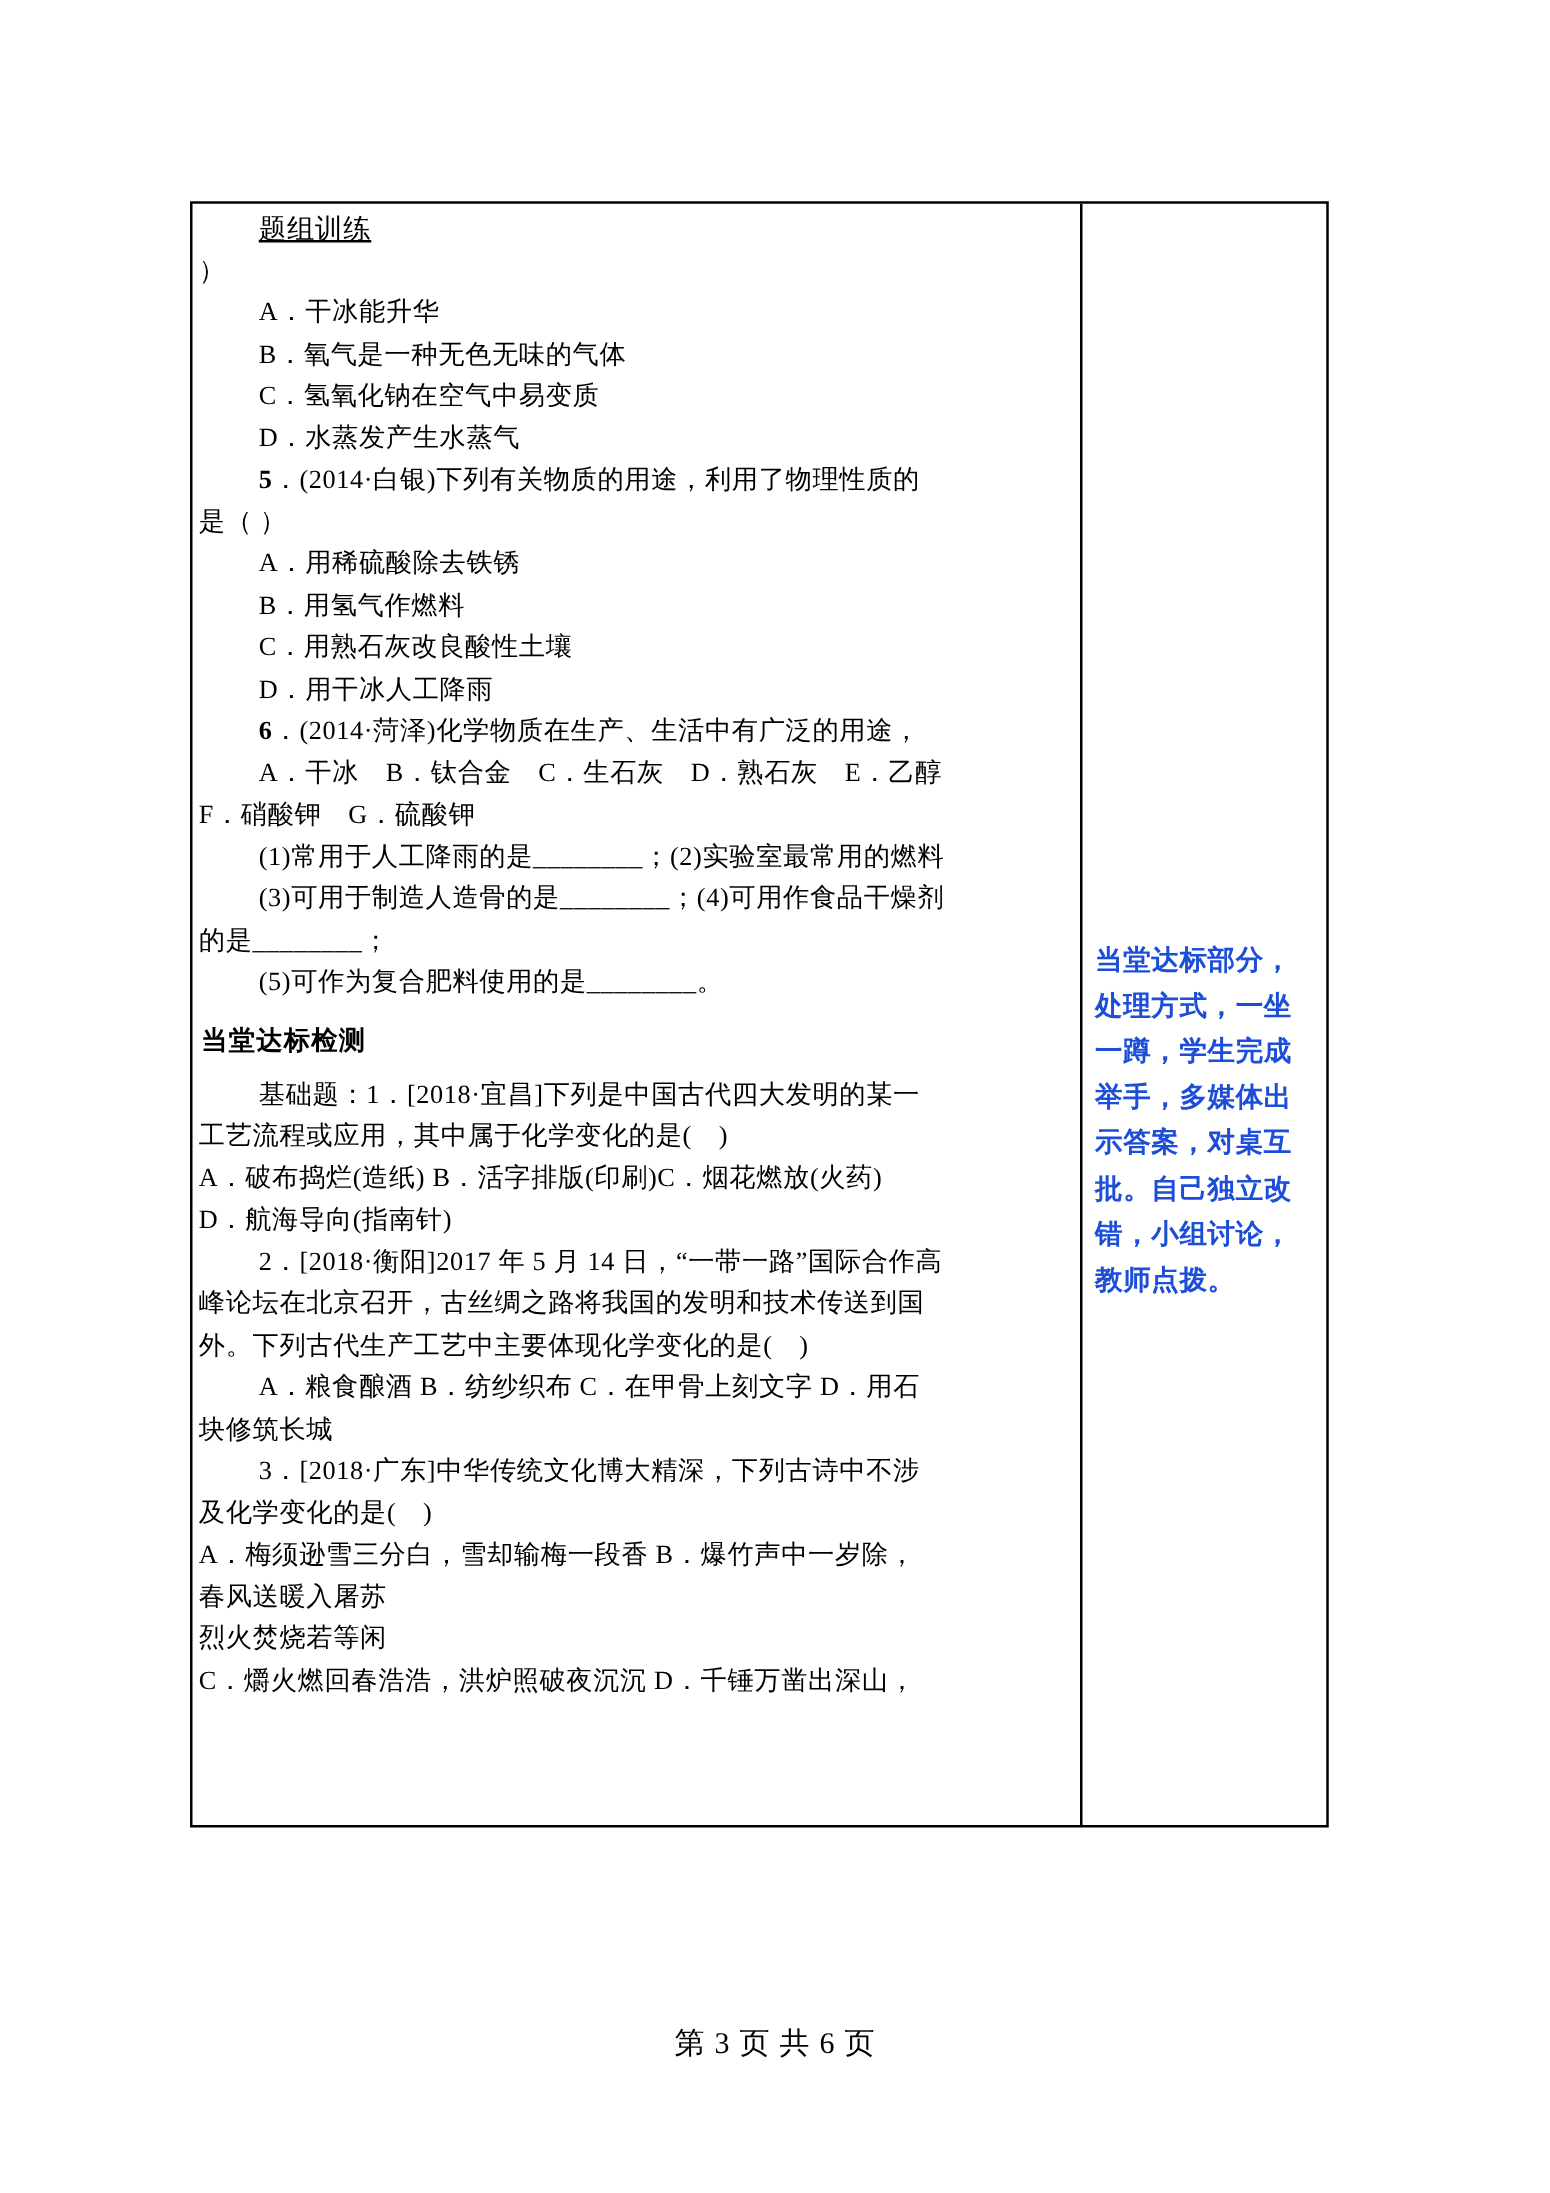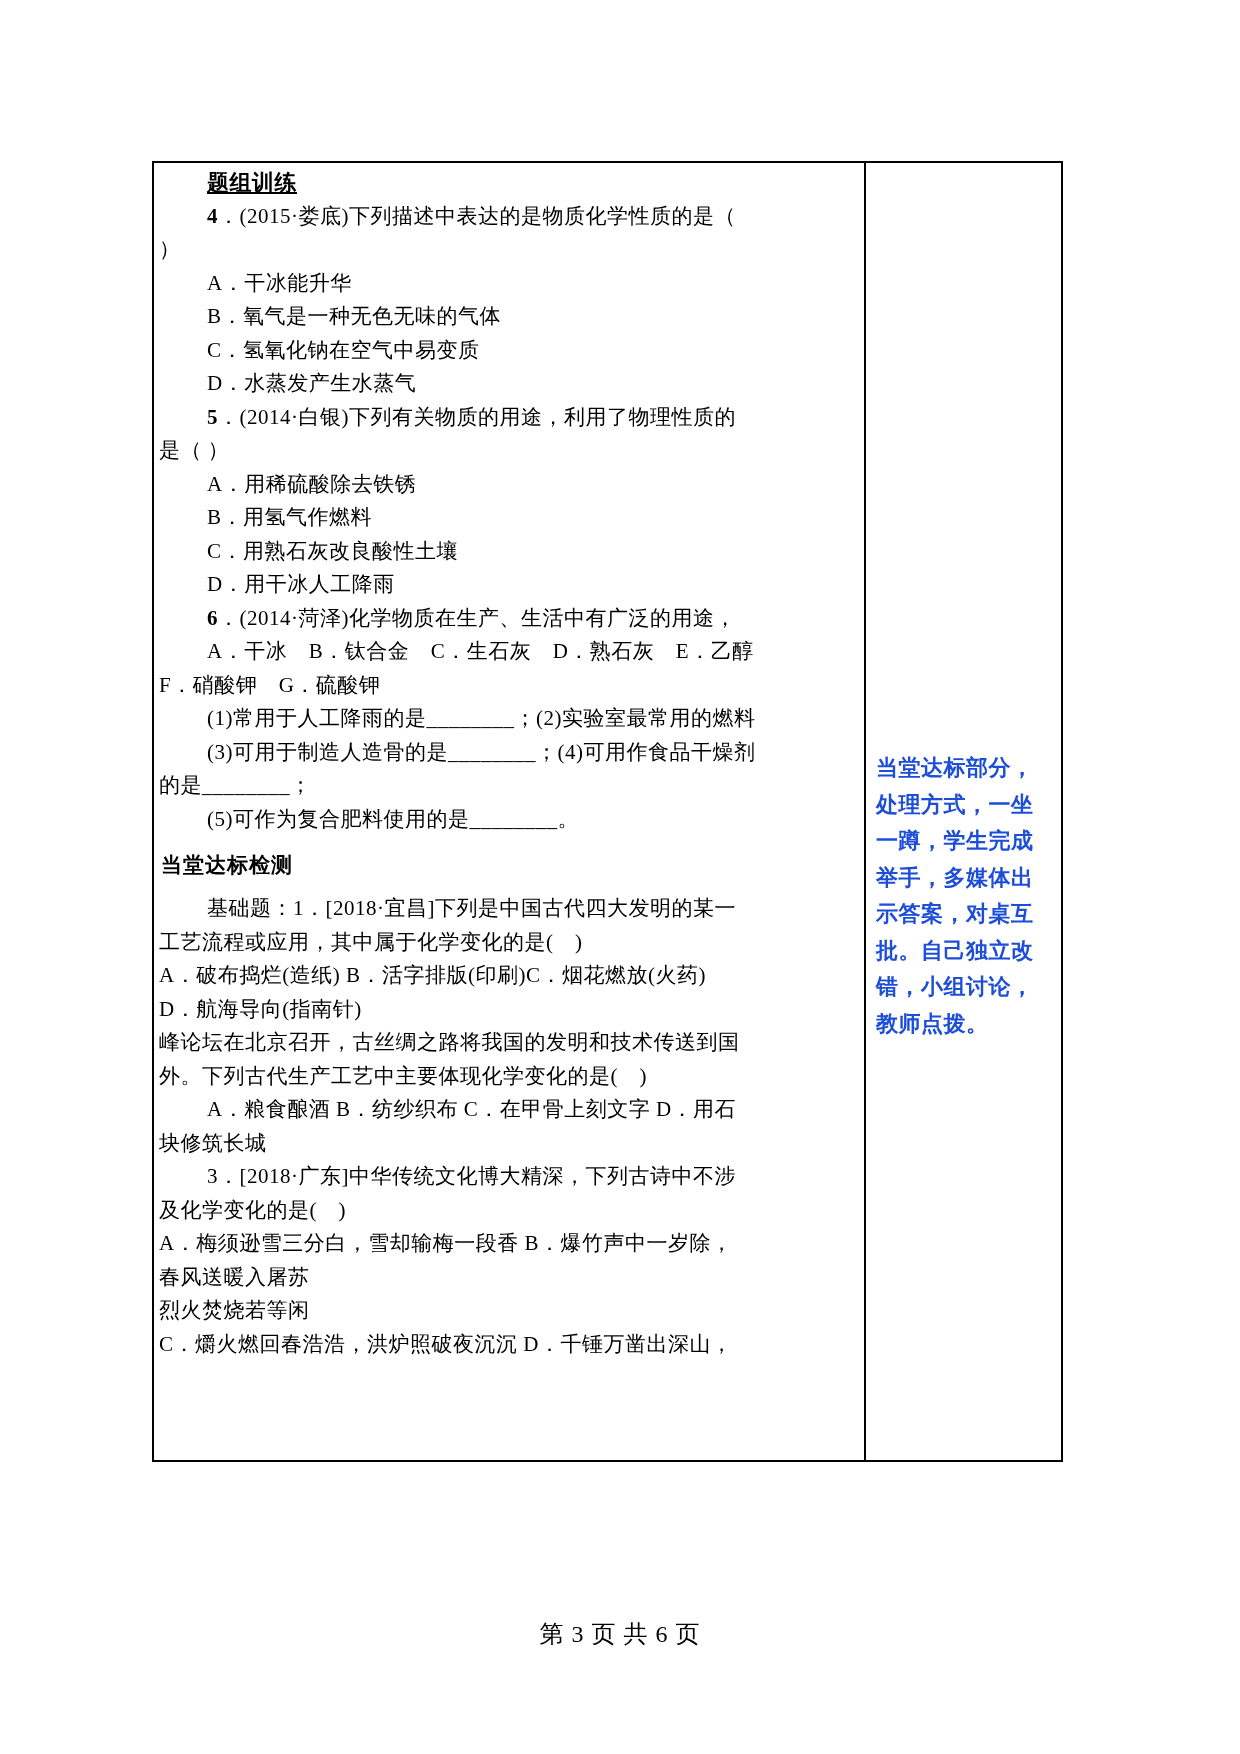--- a/index.html
+++ b/index.html
@@ -32,21 +32,21 @@
   }
   .ln{
     font-size:21px;
     line-height:33.5px;
     white-space:nowrap;
     letter-spacing:0.5px;
   }
   .ln.ind{padding-left:48px;}
   .ln b{font-weight:bold;}
   .group-title{
-    font-weight:bold;
+    font-weight:normal;
     font-size:22px;
     text-decoration:underline;
   }
   .big-heading{
     font-size:21px;
     font-weight:bold;
     line-height:42px;
     padding:8px 0 6px 2px;
     letter-spacing:1px;
   }
@@ -70,21 +70,20 @@
 </head>
 <body>
 
 <div class="page">
 
   <div class="sheet">
 
     <div class="cell main">
       <div class="ln ind group-title">题组训练</div>
 
-      <div class="ln ind"><b>4</b><span>．(2015·娄底)下列描述中表达的是物质化学性质的是（</span></div>
       <div class="ln"><span>）</span></div>
       <div class="ln ind"><span>A．干冰能升华</span></div>
       <div class="ln ind"><span>B．氧气是一种无色无味的气体</span></div>
       <div class="ln ind"><span>C．氢氧化钠在空气中易变质</span></div>
       <div class="ln ind"><span>D．水蒸发产生水蒸气</span></div>
 
       <div class="ln ind"><b>5</b><span>．(2014·白银)下列有关物质的用途，利用了物理性质的</span></div>
       <div class="ln"><span>是（ ）</span></div>
       <div class="ln ind"><span>A．用稀硫酸除去铁锈</span></div>
       <div class="ln ind"><span>B．用氢气作燃料</span></div>
@@ -98,20 +97,21 @@
       <div class="ln ind"><span>(3)可用于制造人造骨的是________；(4)可用作食品干燥剂</span></div>
       <div class="ln"><span>的是________；</span></div>
       <div class="ln ind"><span>(5)可作为复合肥料使用的是________。</span></div>
 
       <div class="big-heading">当堂达标检测</div>
 
       <div class="ln ind"><span>基础题：1．[2018·宜昌]下列是中国古代四大发明的某一</span></div>
       <div class="ln"><span>工艺流程或应用，其中属于化学变化的是(　)</span></div>
       <div class="ln"><span>A．破布捣烂(造纸)  B．活字排版(印刷)C．烟花燃放(火药)</span></div>
       <div class="ln"><span>D．航海导向(指南针)</span></div>
+      <div class="ln ind"><span>2．[2018·衡阳]2017 年 5 月 14 日，“一带一路”国际合作高</span></div>
       <div class="ln"><span>峰论坛在北京召开，古丝绸之路将我国的发明和技术传送到国</span></div>
       <div class="ln"><span>外。下列古代生产工艺中主要体现化学变化的是(　)</span></div>
       <div class="ln ind"><span>A．粮食酿酒  B．纺纱织布 C．在甲骨上刻文字  D．用石</span></div>
       <div class="ln"><span>块修筑长城</span></div>
       <div class="ln ind"><span>3．[2018·广东]中华传统文化博大精深，下列古诗中不涉</span></div>
       <div class="ln"><span>及化学变化的是(　)</span></div>
       <div class="ln"><span>A．梅须逊雪三分白，雪却输梅一段香 B．爆竹声中一岁除，</span></div>
       <div class="ln"><span>春风送暖入屠苏</span></div>
       <div class="ln"><span>烈火焚烧若等闲</span></div>
       <div class="ln"><span>C．爝火燃回春浩浩，洪炉照破夜沉沉 D．千锤万凿出深山，</span></div>

